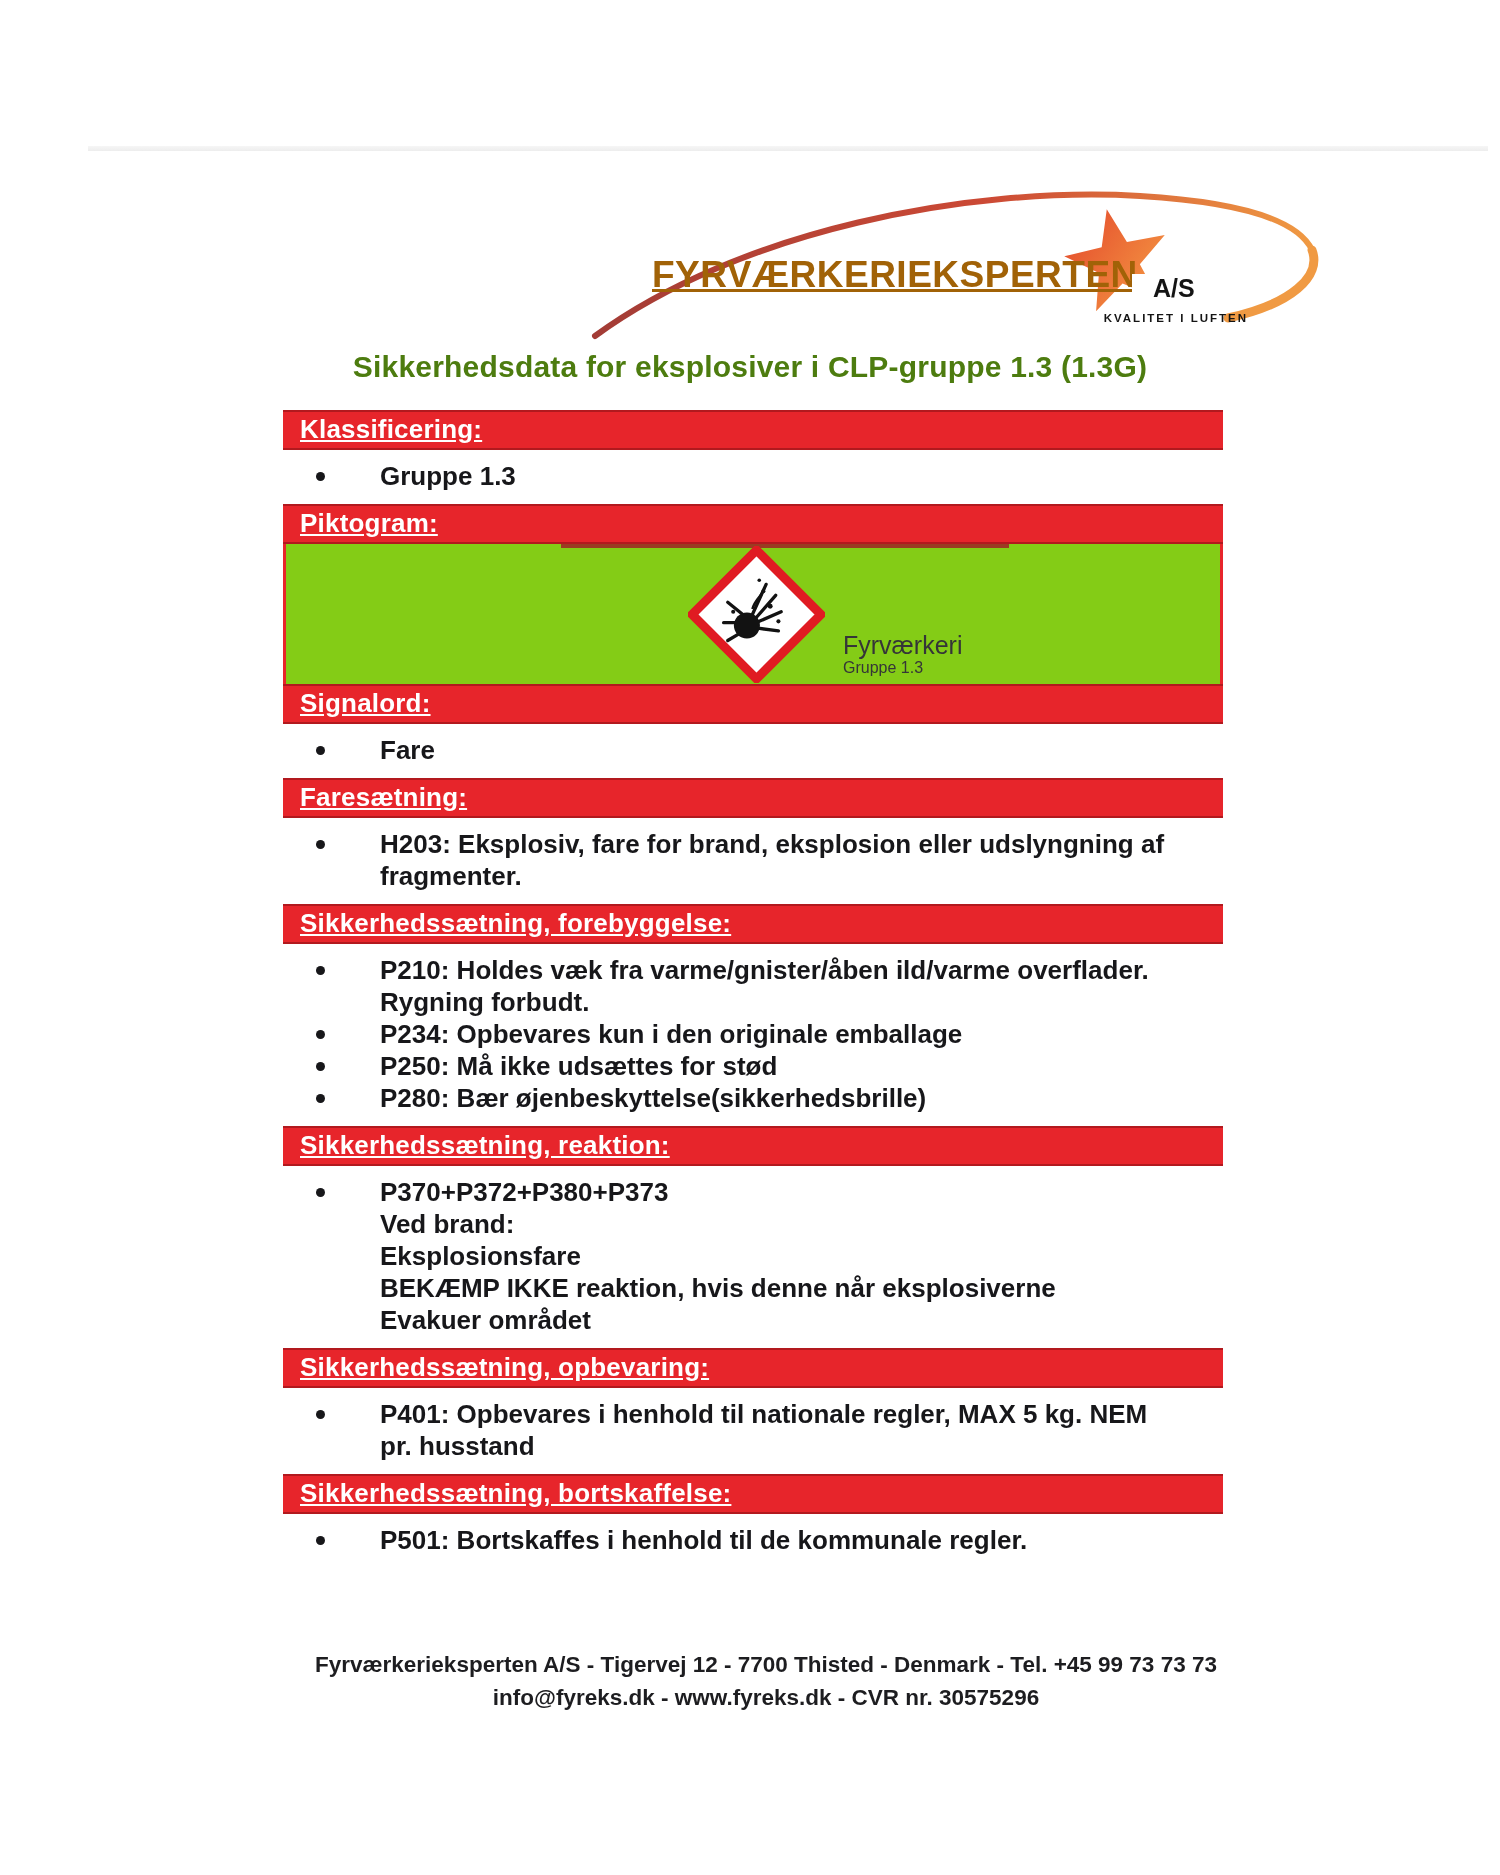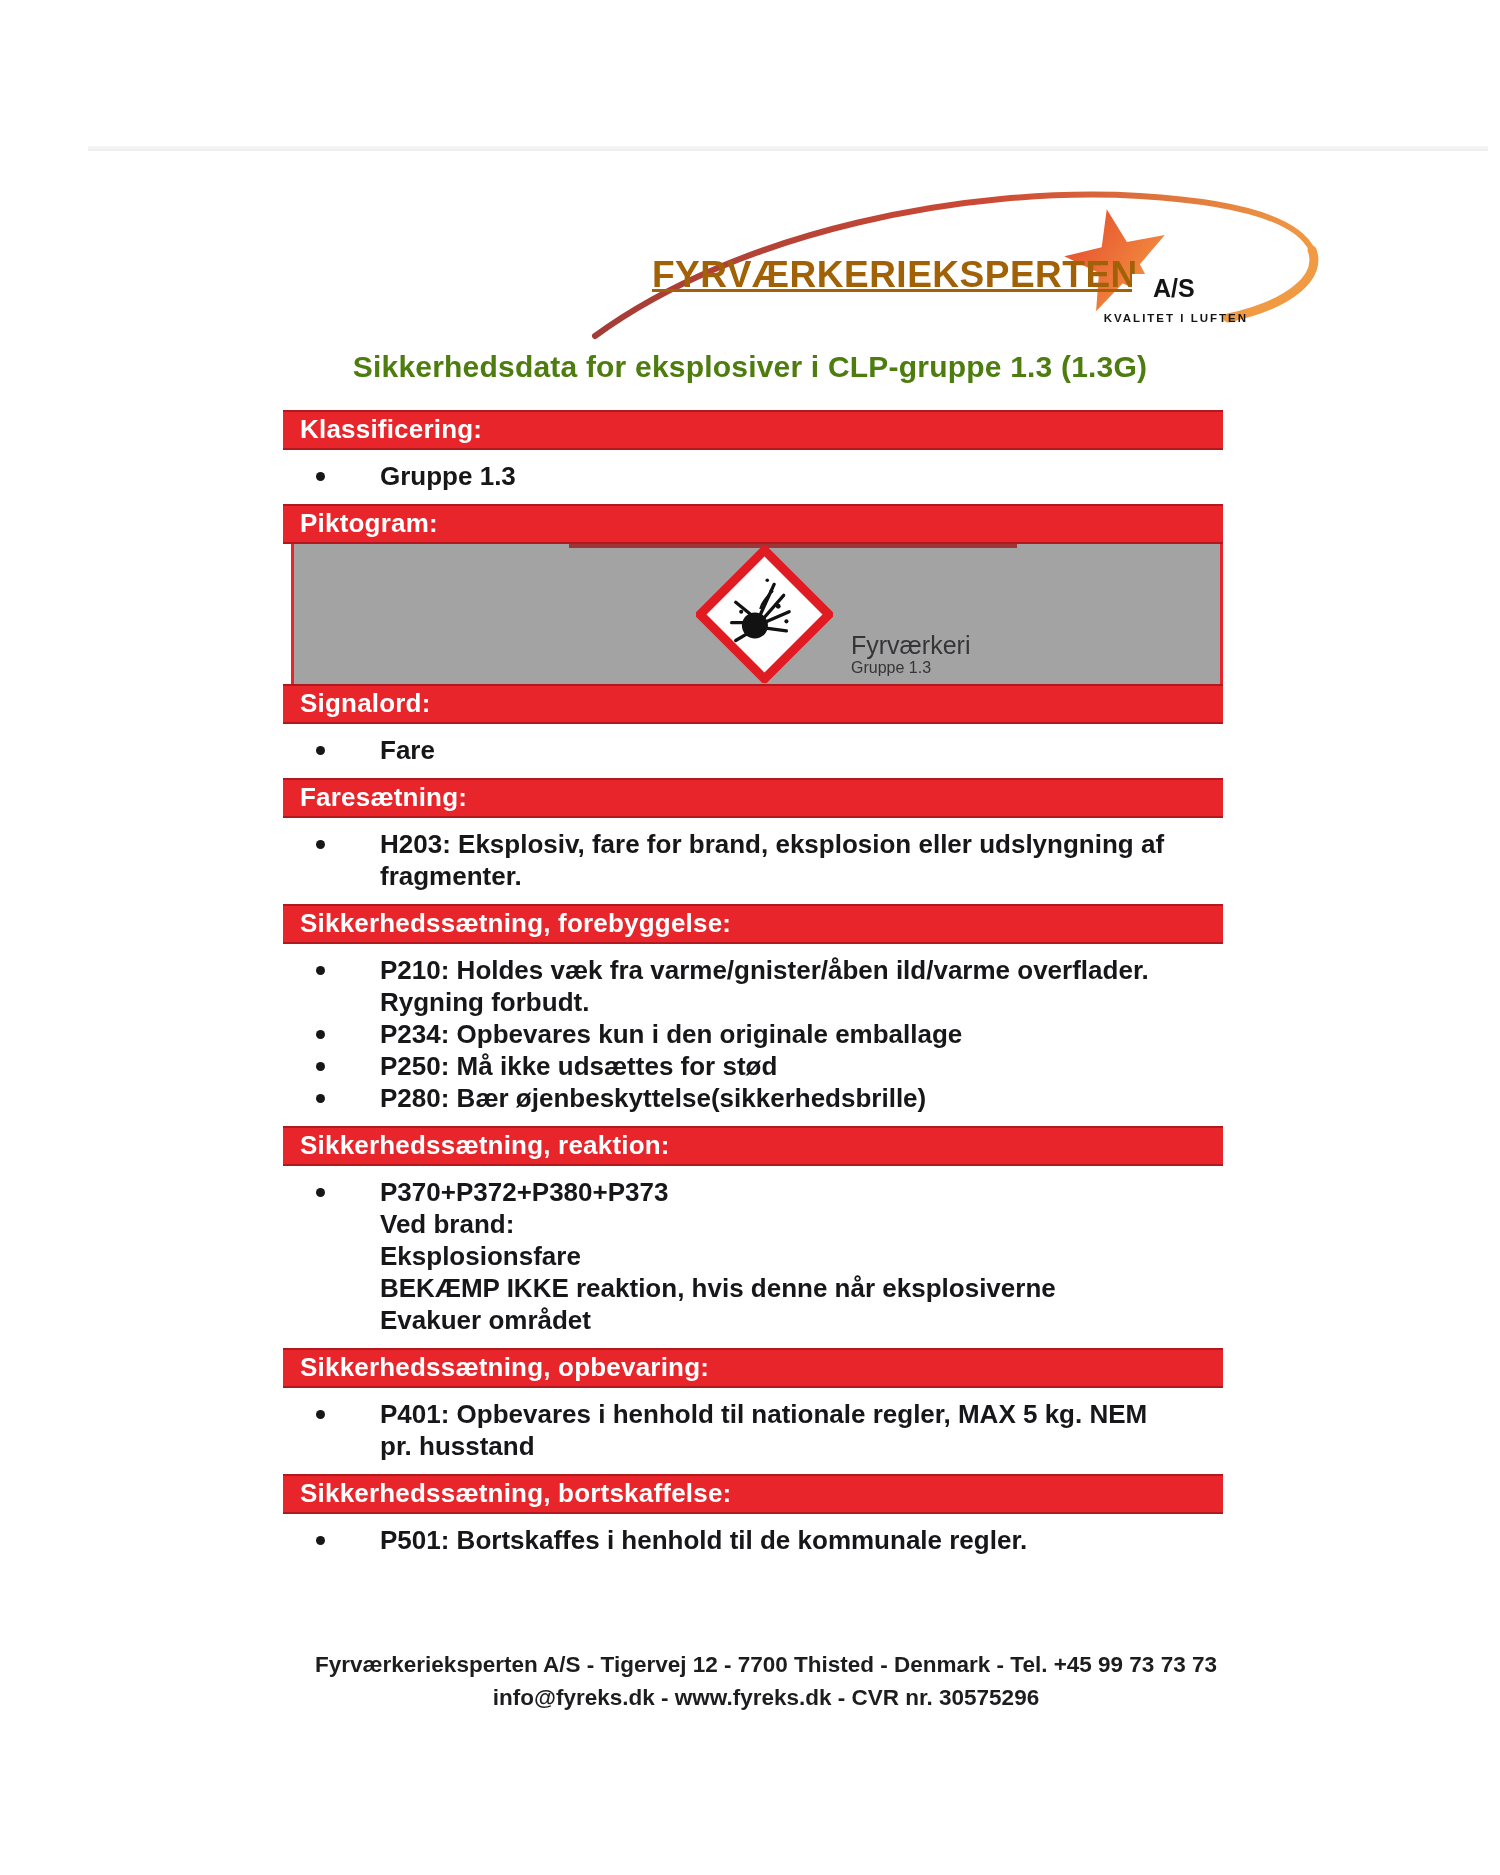--- a/index.html
+++ b/index.html
@@ -44,37 +44,36 @@
   }
 
   
   .content { position:absolute; left:283px; top:410px; width:940px; }
   .bar {
     height:40px; background:var(--bar-red, #e7252b);
     box-shadow: inset 0 2px 0 var(--bar-edge, #b2191e), inset 0 -2px 0 var(--bar-edge, #b2191e);
   }
   .bar-label {
     display:block; line-height:39px; padding-left:17px;
-    color:#ffffff; font-size:26px; font-weight:700; letter-spacing:0.2px;
+    color:#ffffff; font-size:26px; font-weight:700; letter-spacing:0.2px;text-decoration:underline;
   }
   .items { padding:10px 0 12px 0; }
   .item { position:relative; padding-left:97px; }
   .item + .item { margin-top:0; }
   .dot {
     position:absolute; left:33px; top:12px; width:9px; height:9px;
     border-radius:50%; background:#17171a;
   }
   .line { font-size:26px; font-weight:700; line-height:32px; color:#17171a; }
 
   
   .picto-box {
-    position:relative; height:140px; background:#a3a3a3;
+    position:relative; height:140px; background:#84cc16;
     border-left:3px solid var(--bar-red, #e7252b);
     border-right:3px solid var(--bar-red, #e7252b);
-    margin-left:8px;
   }
   .picto-darkline {
     position:absolute; left:275px; top:0; width:448px; height:4px;
     background:#9d2224; opacity:0.85;
   }
   .ghs { position:absolute; left:402px; top:2px; width:137px; height:137px; }
   .picto-text { position:absolute; left:557px; top:88px; }
   .picto-label { font-size:25px; font-weight:400; color:#353538; line-height:27px; }
   .picto-sub { font-size:16px; font-weight:400; color:#353538; line-height:18px; }
 

